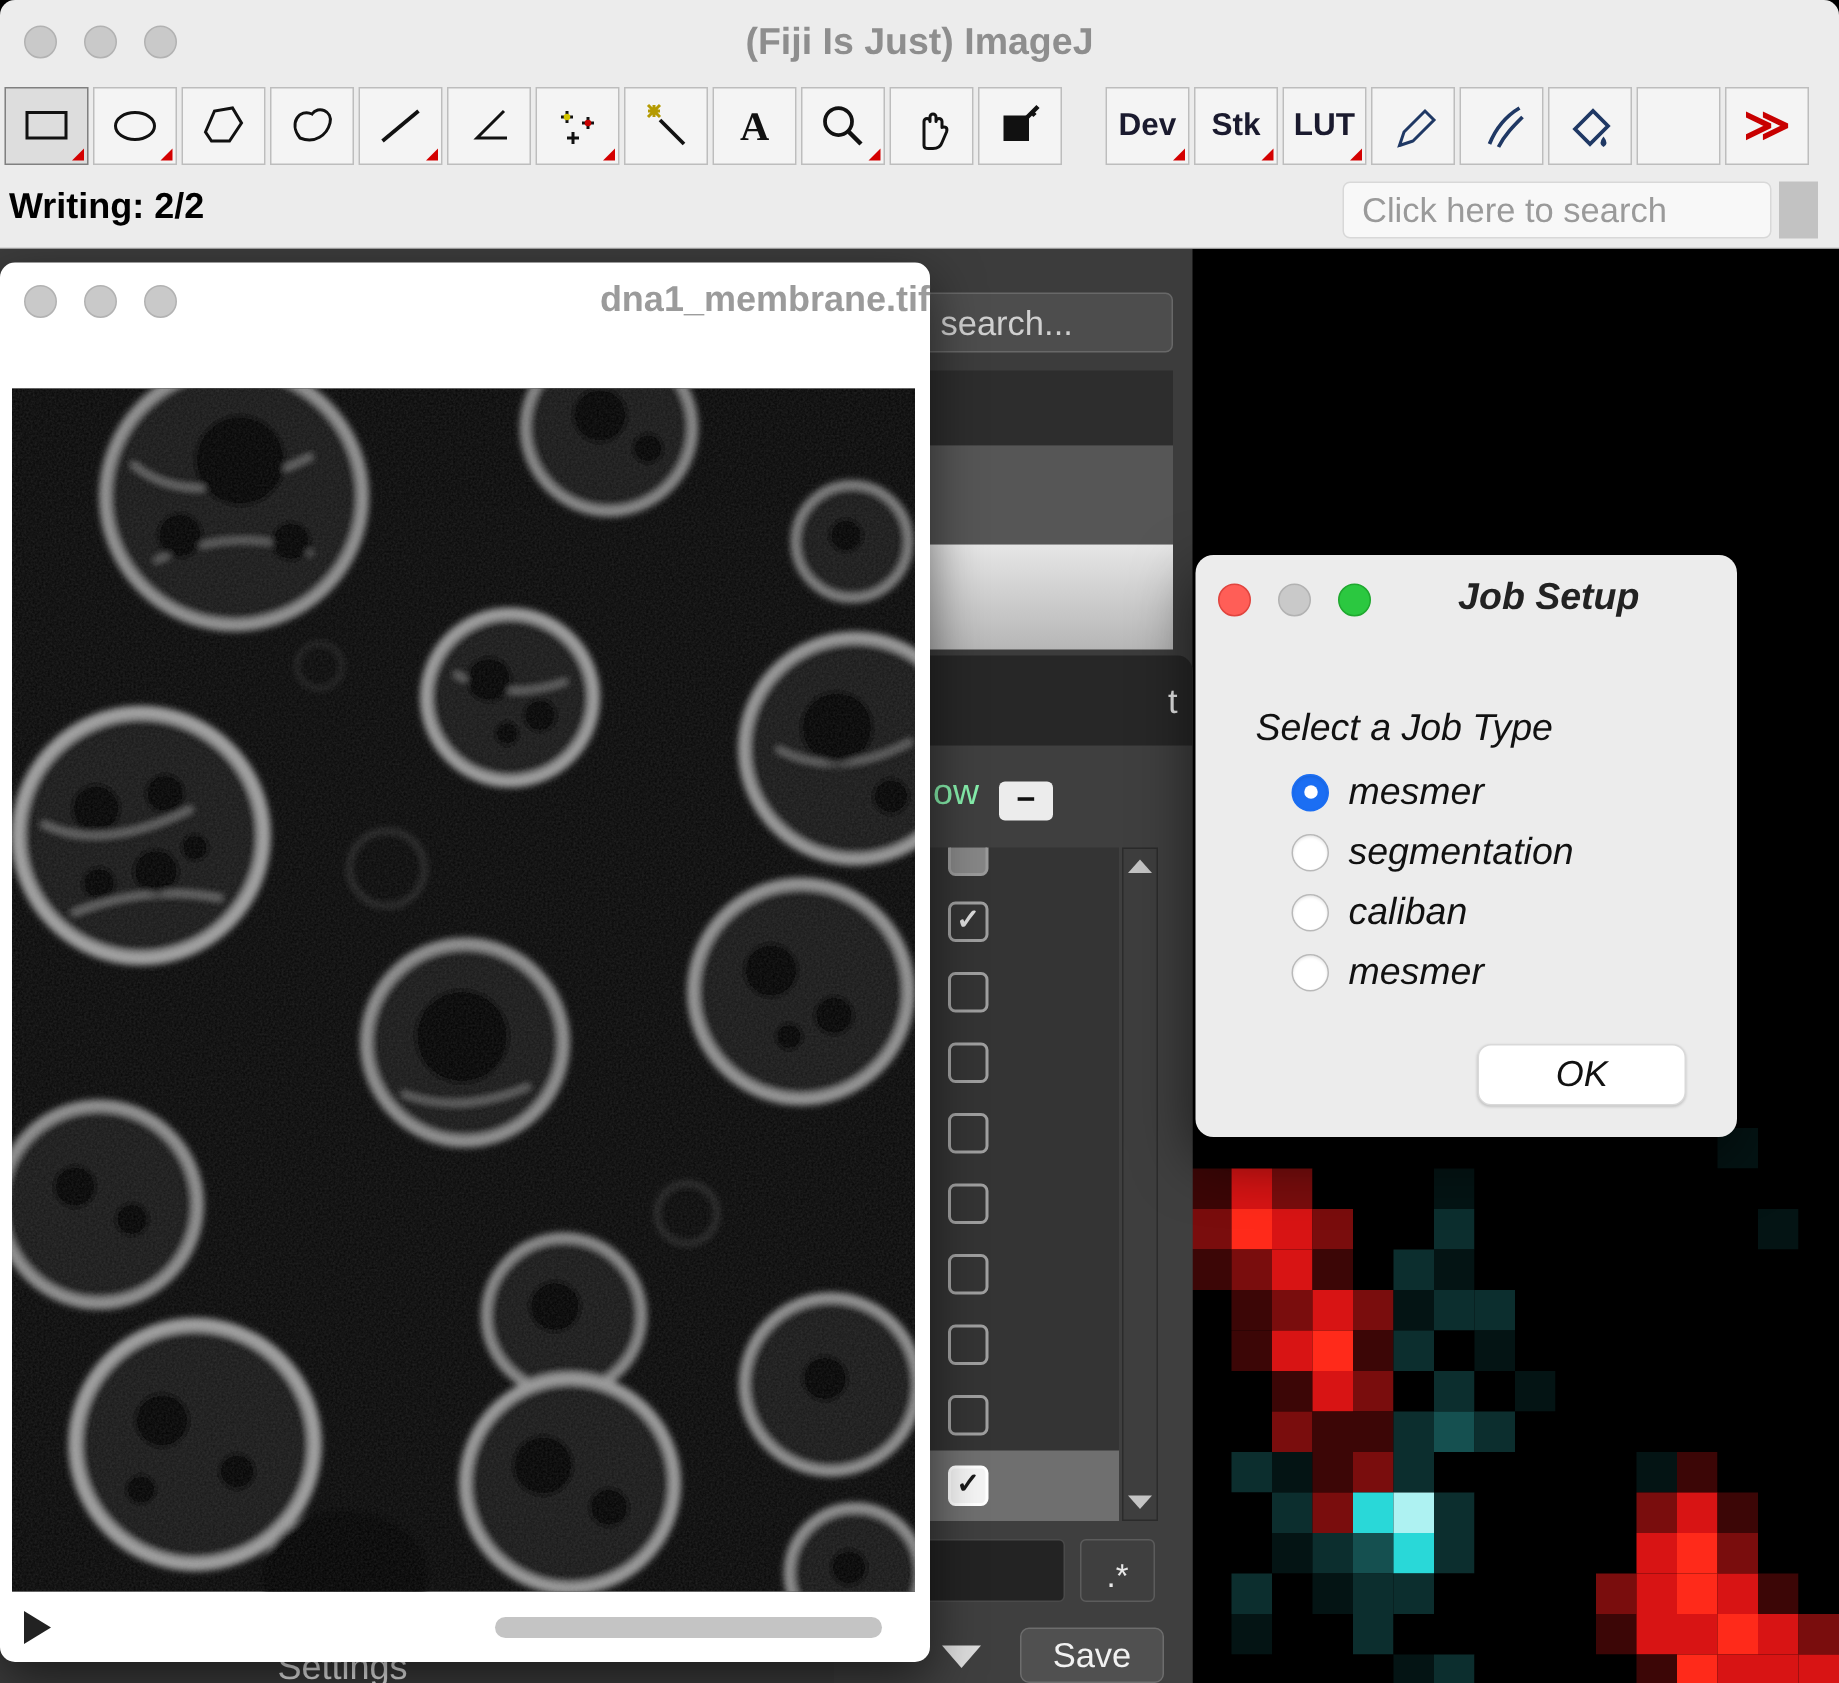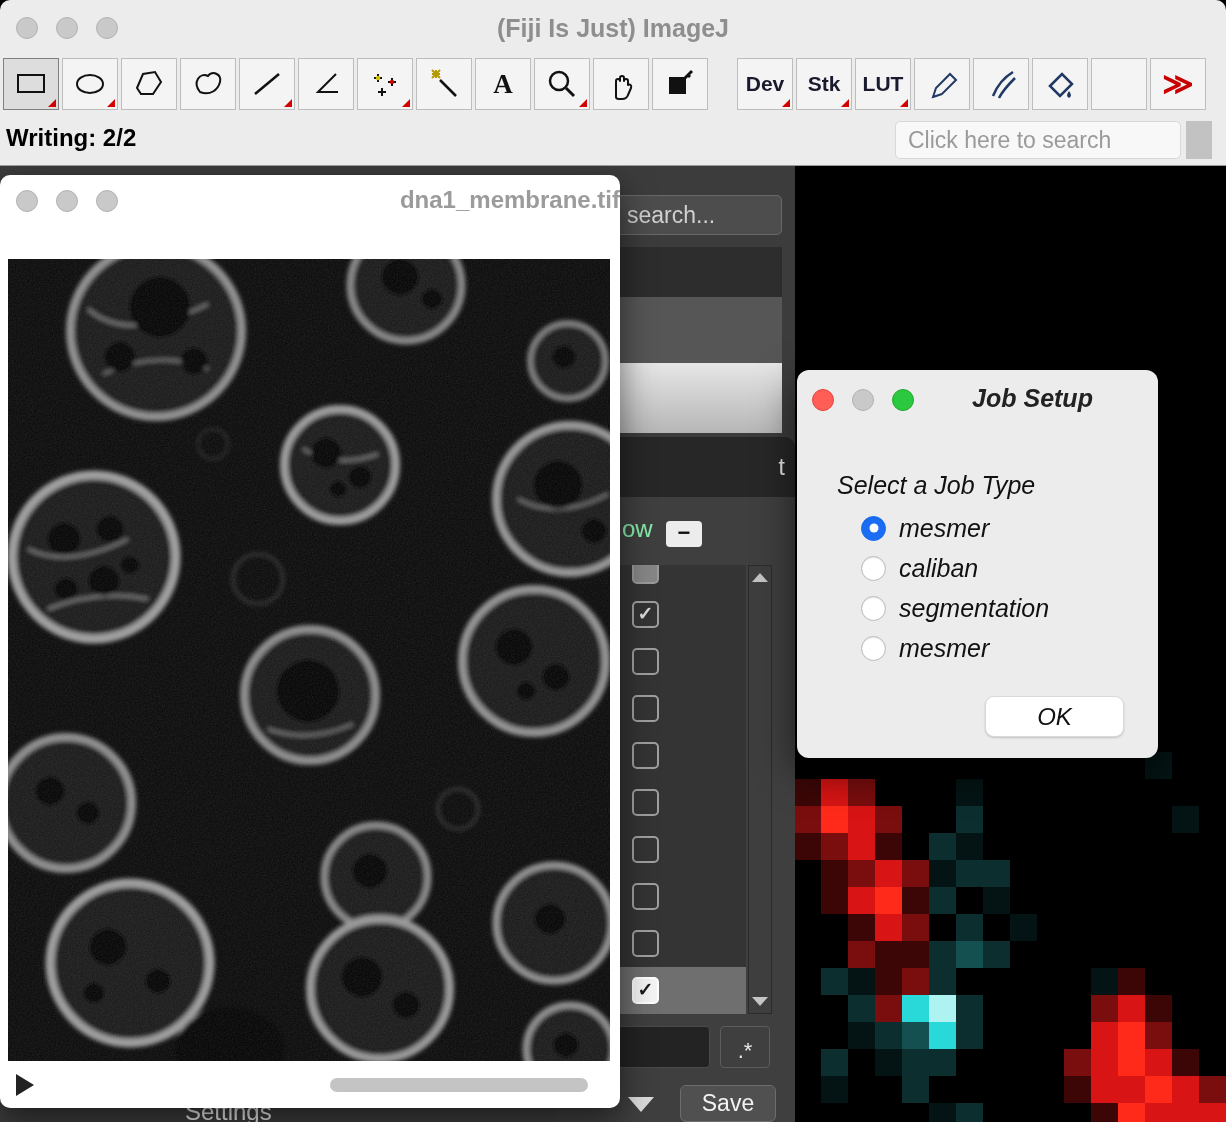--- a/index.html
+++ b/index.html
@@ -630,25 +630,25 @@
     </div>
     <div class="dlg-title">Job Setup</div>
     <div class="dlg-prompt">Select a Job Type</div>
     <div class="opts">
         <div class="opt">
           <span class="radio sel"></span>
           <span class="optlabel">mesmer</span>
         </div>
         <div class="opt">
           <span class="radio"></span>
-          <span class="optlabel">caliban</span>
+          <span class="optlabel">segmentation</span>
         </div>
         <div class="opt">
           <span class="radio"></span>
-          <span class="optlabel">segmentation</span>
+          <span class="optlabel">caliban</span>
         </div>
         <div class="opt">
           <span class="radio"></span>
           <span class="optlabel">mesmer</span>
         </div>
       </div>
     <div class="dlg-btn btn-ok">OK</div>
   </div>
 
 </div>

